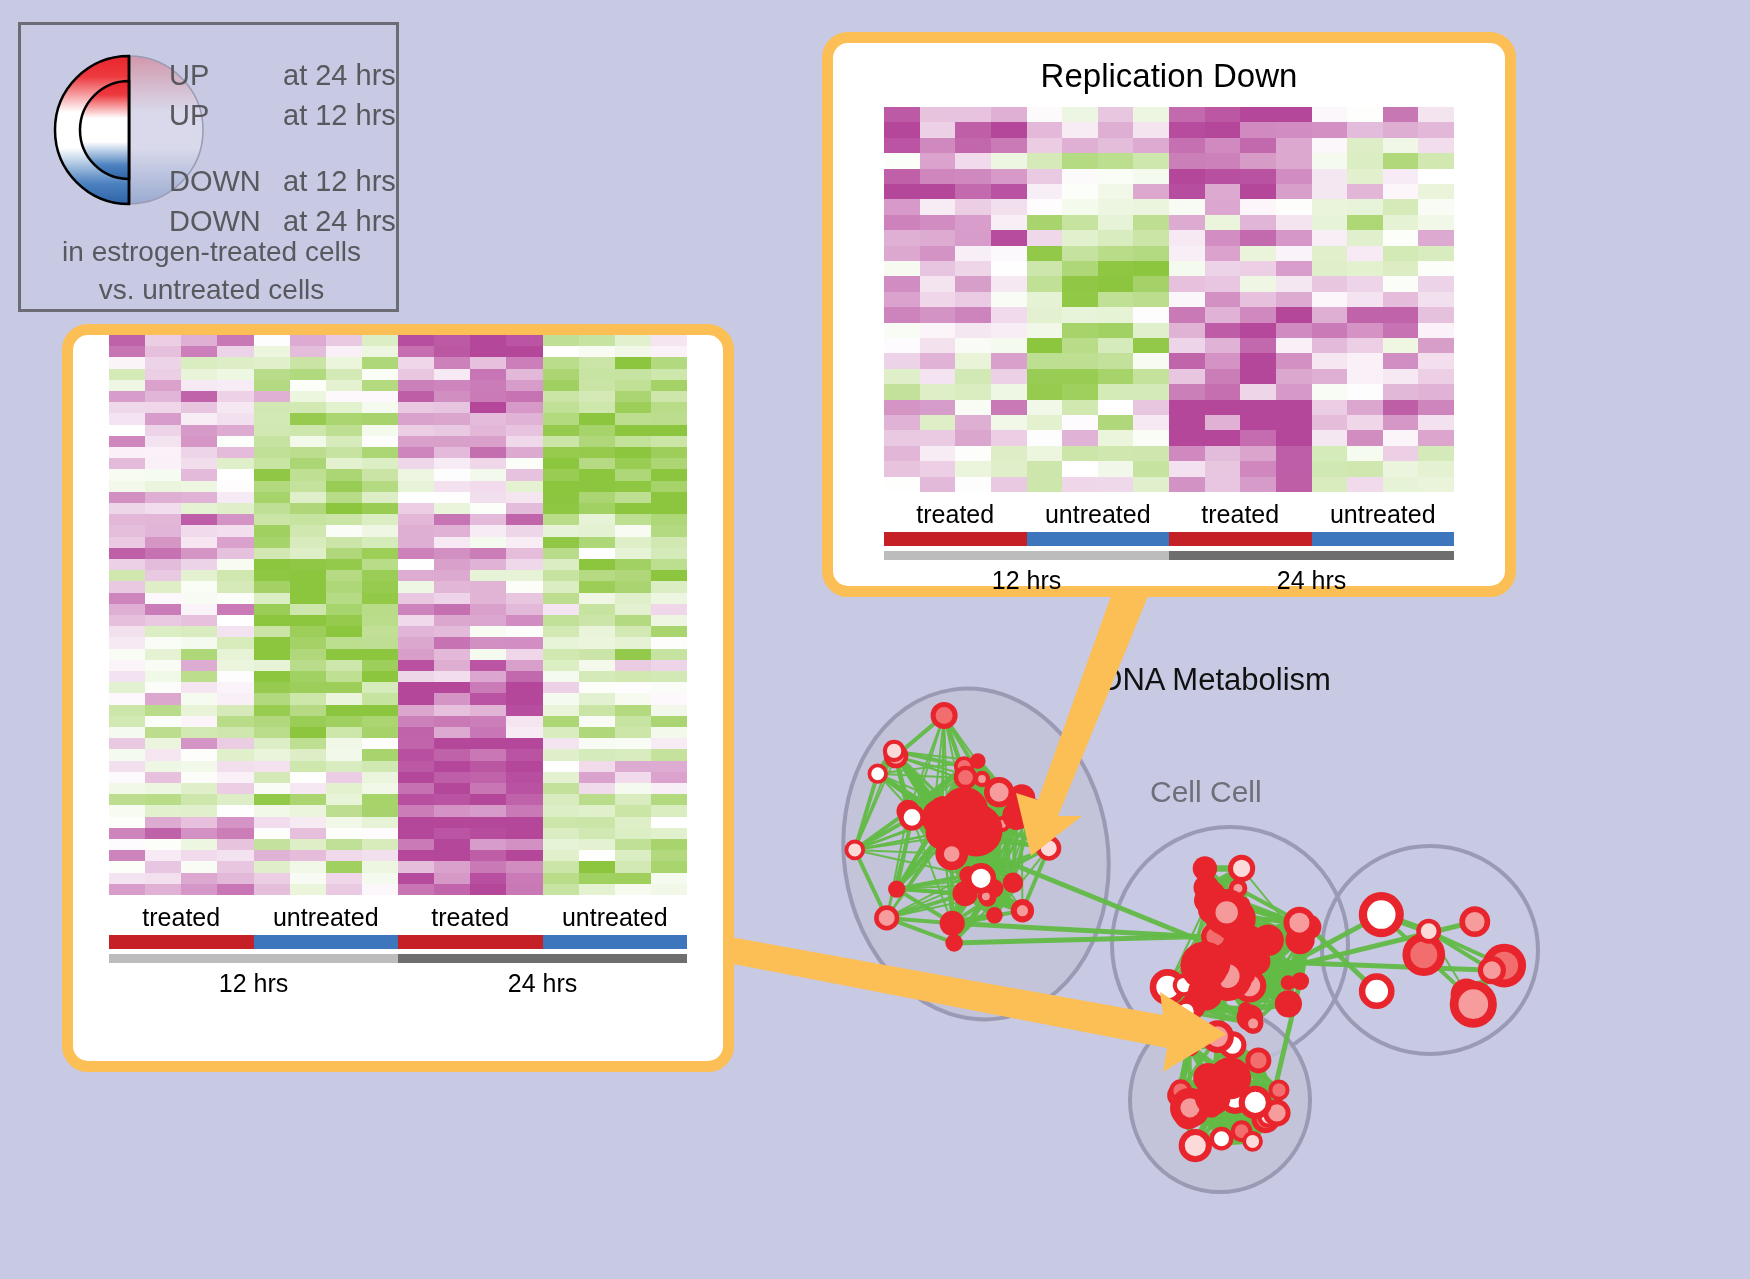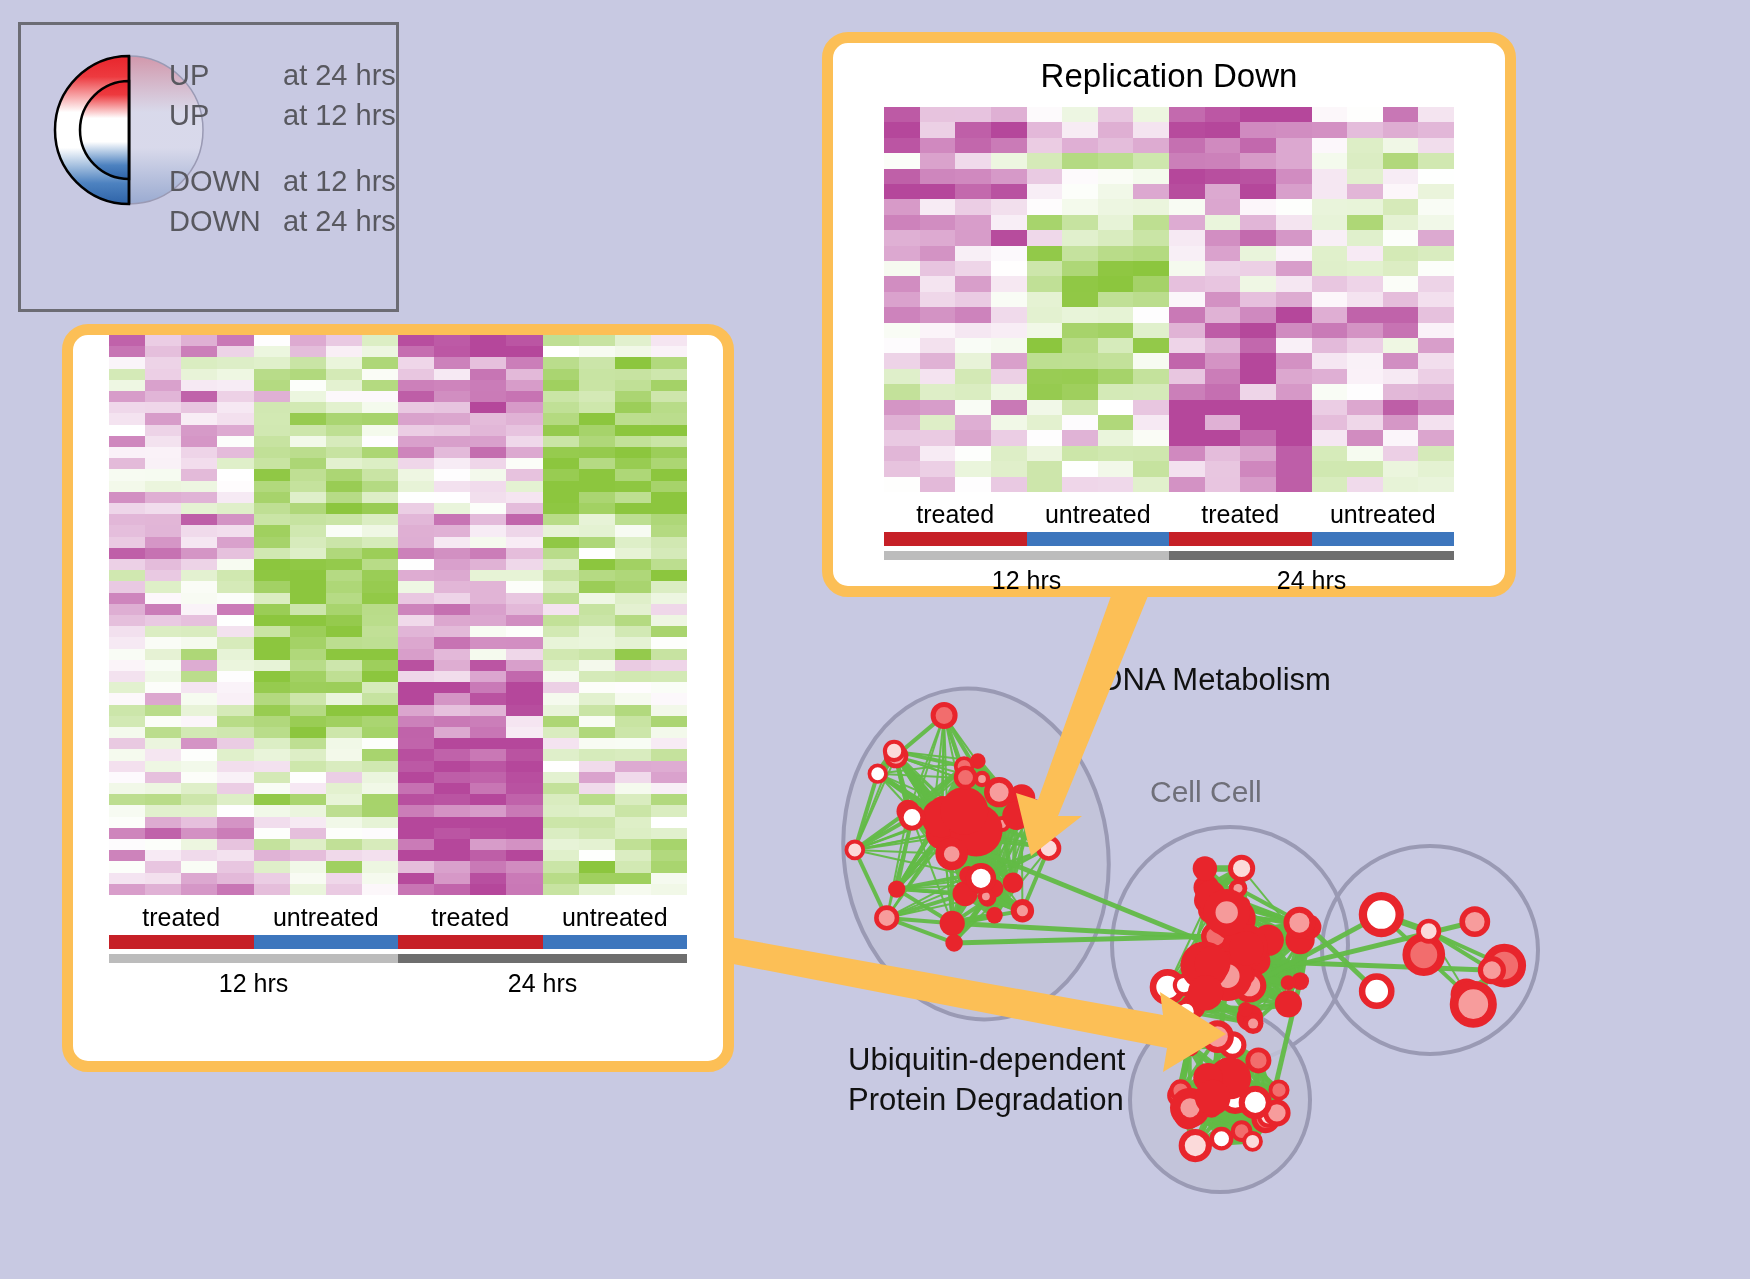--- a/index.html
+++ b/index.html
@@ -171,20 +171,22 @@
       <div class="ring-row gap-above">
         <span class="rl-key">DOWN</span>
         <span>at 12 hrs</span>
       </div>
       <div class="ring-row">
         <span class="rl-key">DOWN</span>
         <span>at 24 hrs</span>
       </div>
     </div>
     <div id="ring-caption">
+      <div>in estrogen-treated cells</div>
+      <div>vs. untreated cells</div>
     </div>
   </div>
 
 
   <div class="panel" id="panel-replication">
     <div class="panel-title">Replication Down</div>
     <div class="heatmap" id="hm-replication" style="width: 570px; height: 385px; grid-template-columns: repeat(16, 1fr); grid-template-rows: repeat(25, 1fr);">
         <div class="hm-cell" style="background: rgb(189, 90, 165);"></div>
         <div class="hm-cell" style="background: rgb(231, 195, 222);"></div>
         <div class="hm-cell" style="background: rgb(231, 195, 223);"></div>
@@ -2493,22 +2495,20 @@
           <circle cx="465.3" cy="502.4" r="13.6" fill="#ffffff" stroke="#e8252c" stroke-width="6.1"></circle>
           <circle cx="440.0" cy="478.2" r="21.1" fill="#e8252c"></circle>
           <circle cx="418.0" cy="477.7" r="14.7" fill="#e8252c"></circle>
           <circle cx="400.0" cy="507.8" r="20.0" fill="#e8252c"></circle>
           <circle cx="400.0" cy="507.8" r="9.6" fill="#f59a9a"></circle>
           <circle cx="422.7" cy="497.5" r="17.8" fill="#e8252c"></circle>
         </g>
       </svg>
     <div class="net-label" id="label-dna">DNA Metabolism</div>
     <div class="net-label" id="label-cc">Cell Cell</div>
-    <div class="net-label" id="label-ubq">Ubiquitin-dependent
-Protein Degradation</div>
   </div>
 
   <svg class="arrow-svg" width="1750" height="1279">
 
     <g>
       <polygon fill="#fcbf56" points="1111,596 1148,596 1058,816 1082,816 1031,856 1016,793 1038,800"></polygon>
     </g>
 
     <g>
       <polygon fill="#fcbf56" points="730,937 1163,1015 1160,992 1226,1034 1163,1072 1167,1048 728,963"></polygon>

